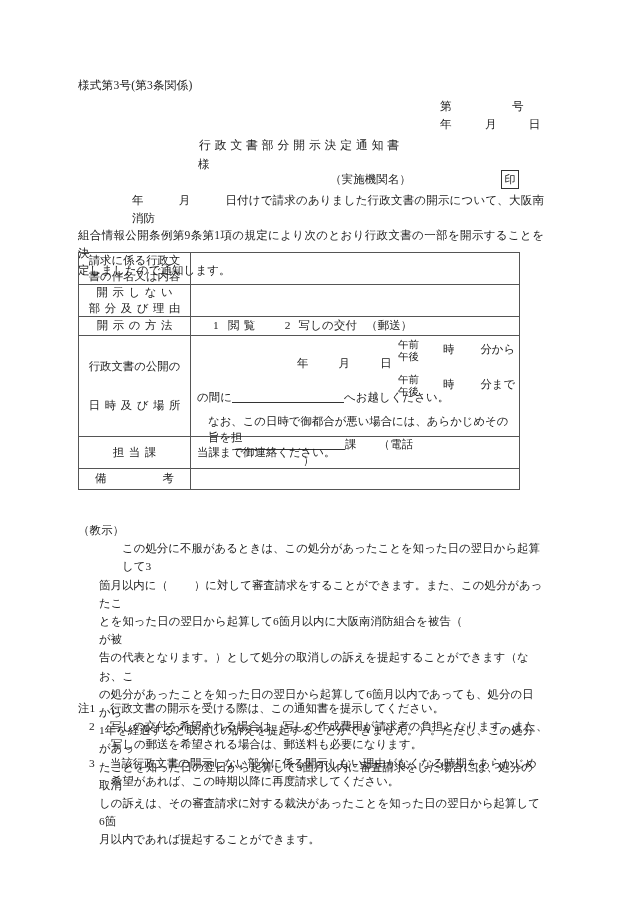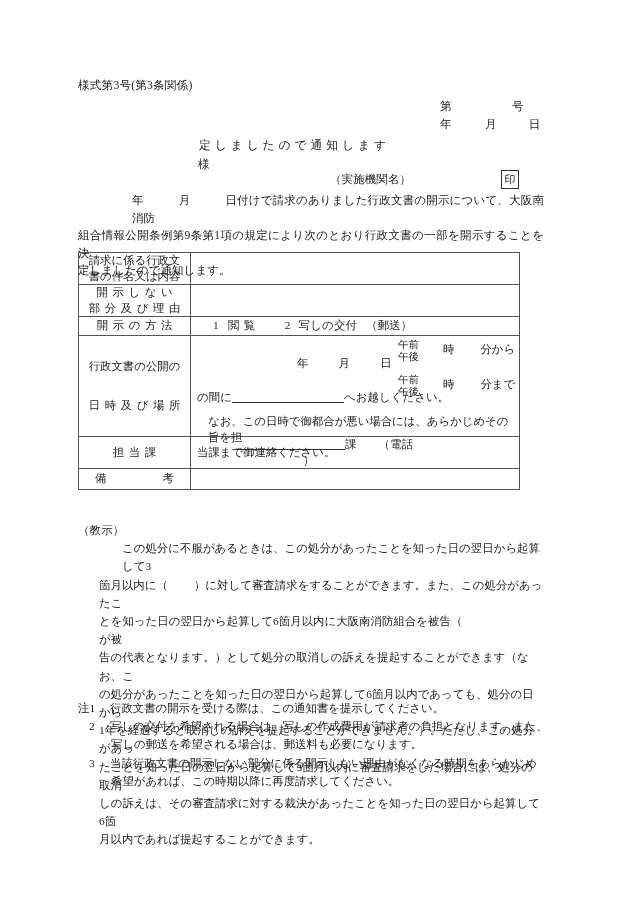--- a/index.html
+++ b/index.html
@@ -225,21 +225,21 @@
 <body>
 
 <div class="page">
 
   <div id="form-code">様式第3号(第3条関係)</div>
 
   <div id="doc-number-row"><span>第</span><span style="display:inline-block;width:60px"></span><span>号</span></div>
 
   <div id="doc-date-row"><span>年</span><span style="display:inline-block;width:33px"></span><span>月</span><span style="display:inline-block;width:32px"></span><span>日</span></div>
 
-  <div id="main-title">定しましたので通知します</div>
+  <div id="main-title">行政文書部分開示決定通知書</div>
 
   <div id="addressee">様</div>
 
   <div id="issuer-name">（実施機関名）</div>
 
   <div id="seal-box">印</div>
 
   <div id="intro-block">
     <div id="intro-line-1">年　　　月　　　日付けで請求のありました行政文書の開示について、大阪南消防</div>
     <div id="intro-line-2">組合情報公開条例第9条第1項の規定により次のとおり行政文書の一部を開示することを決</div>

